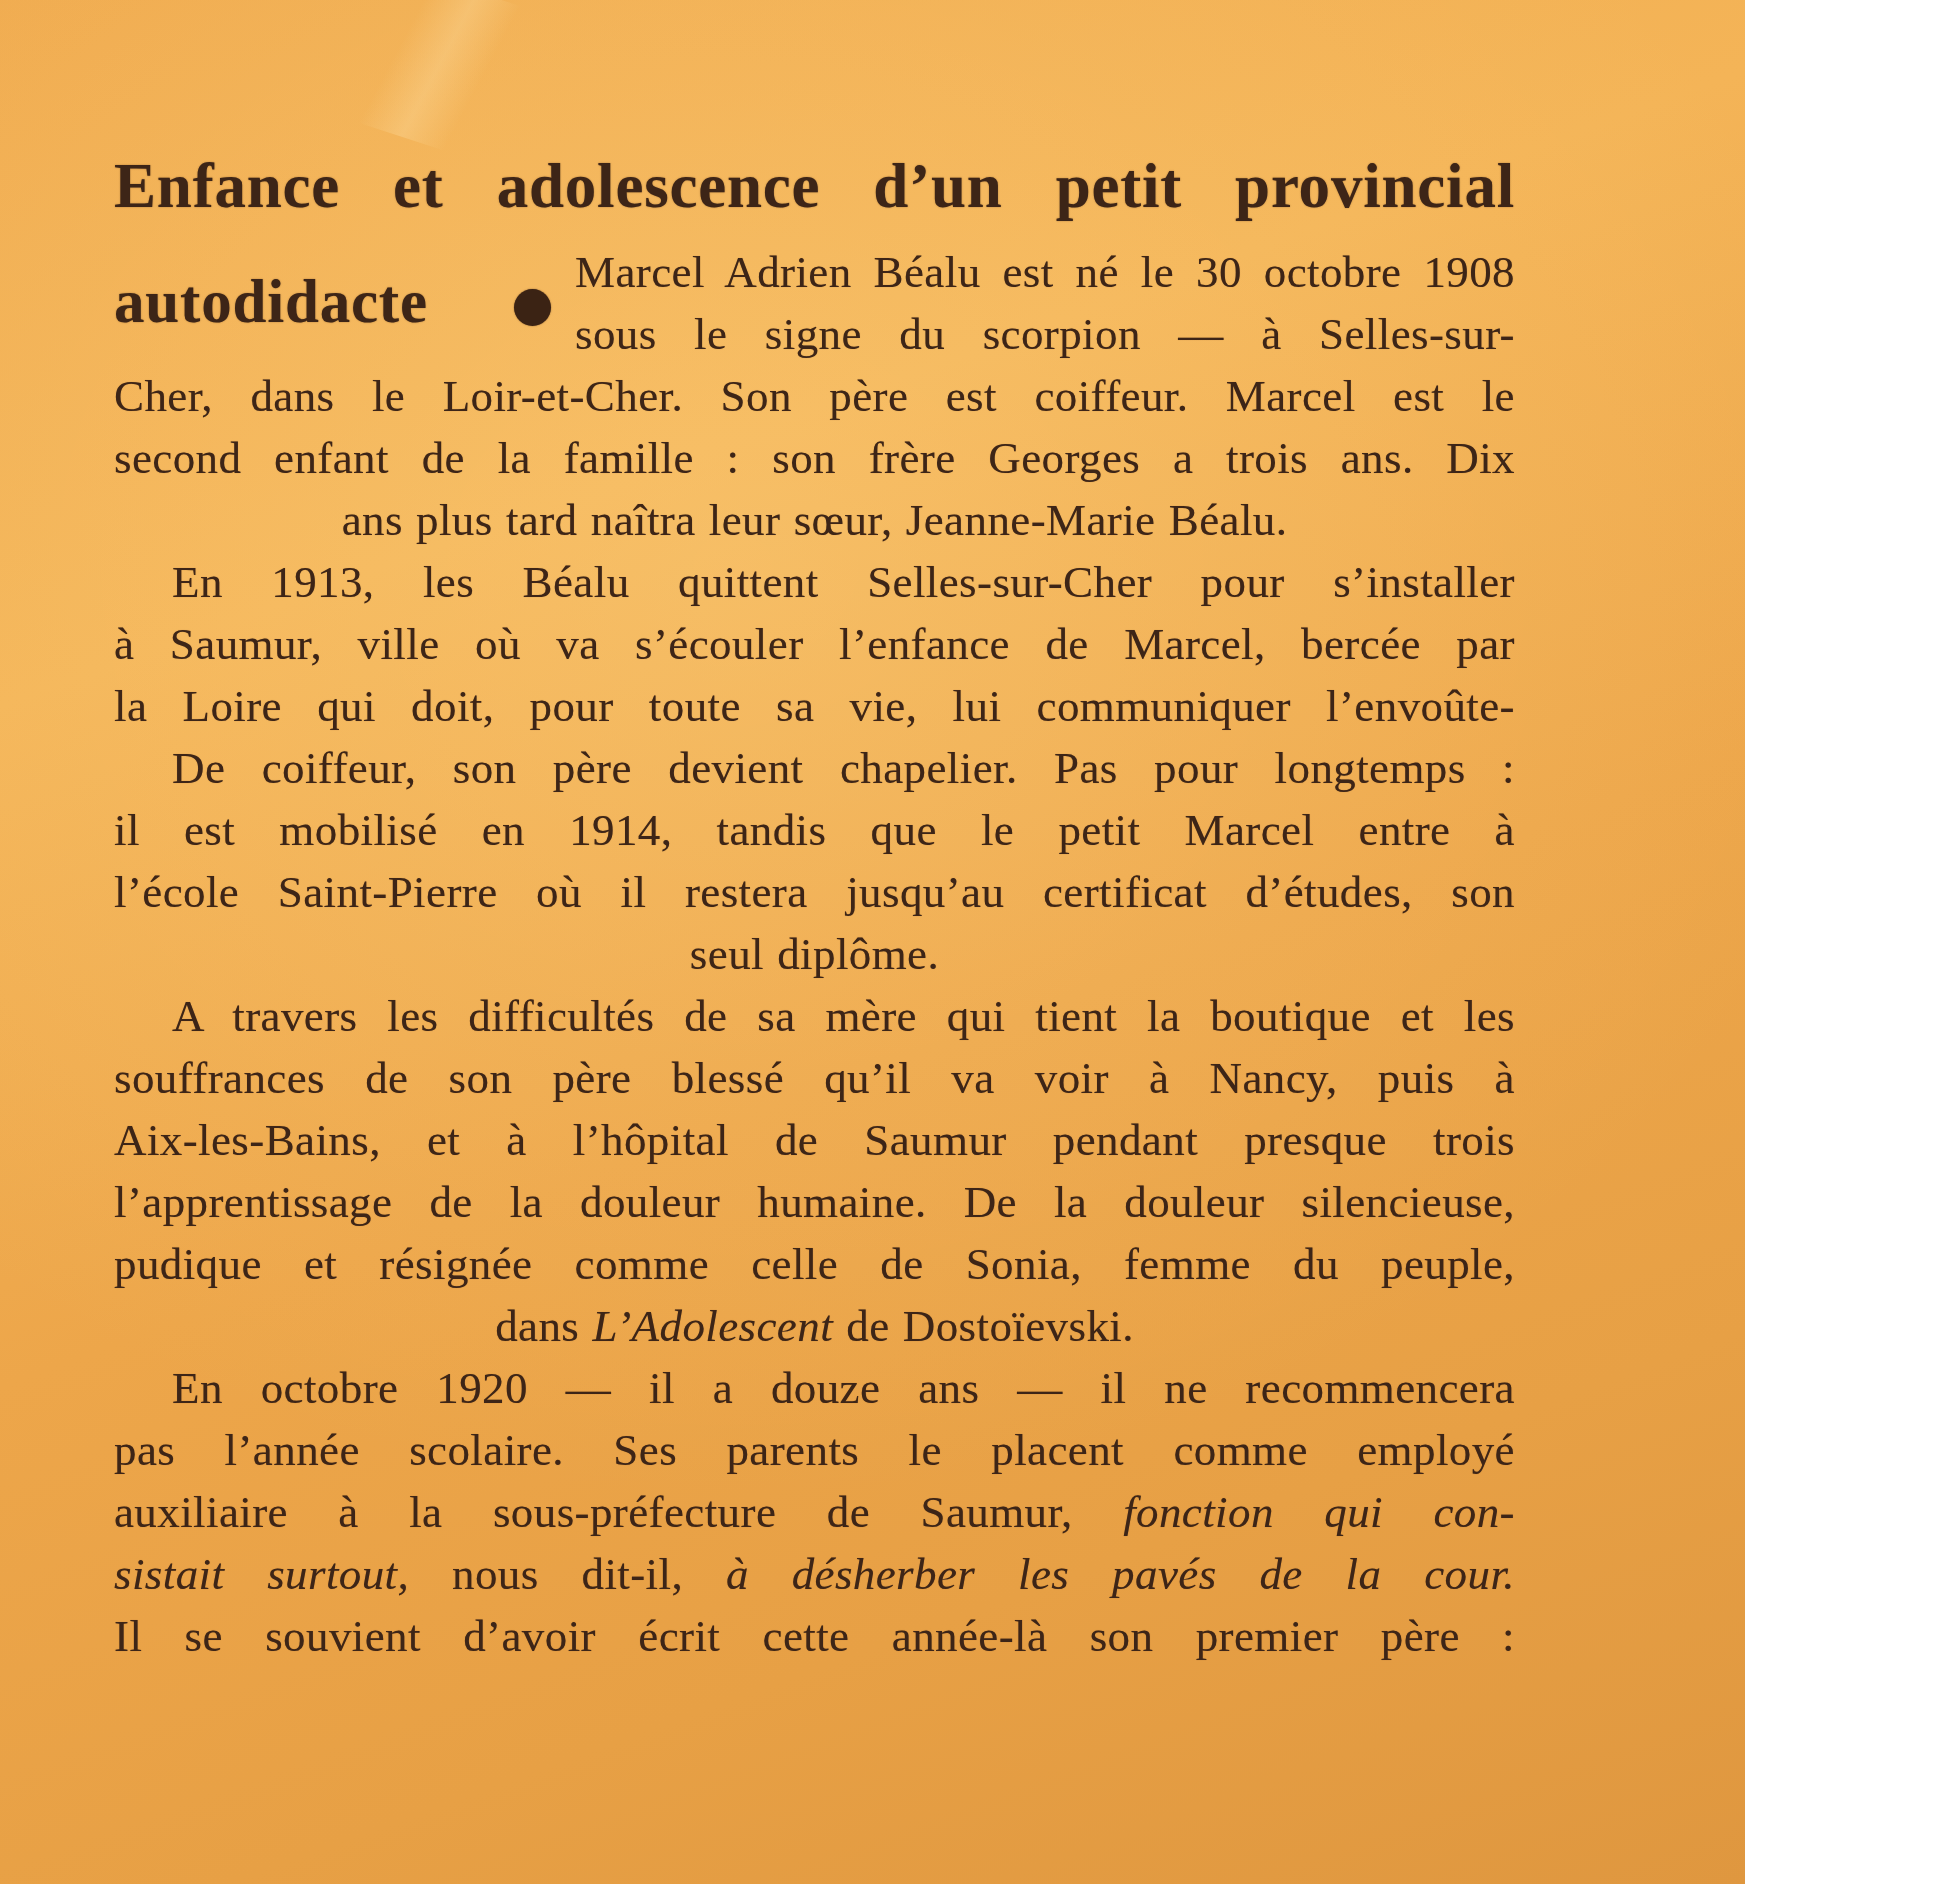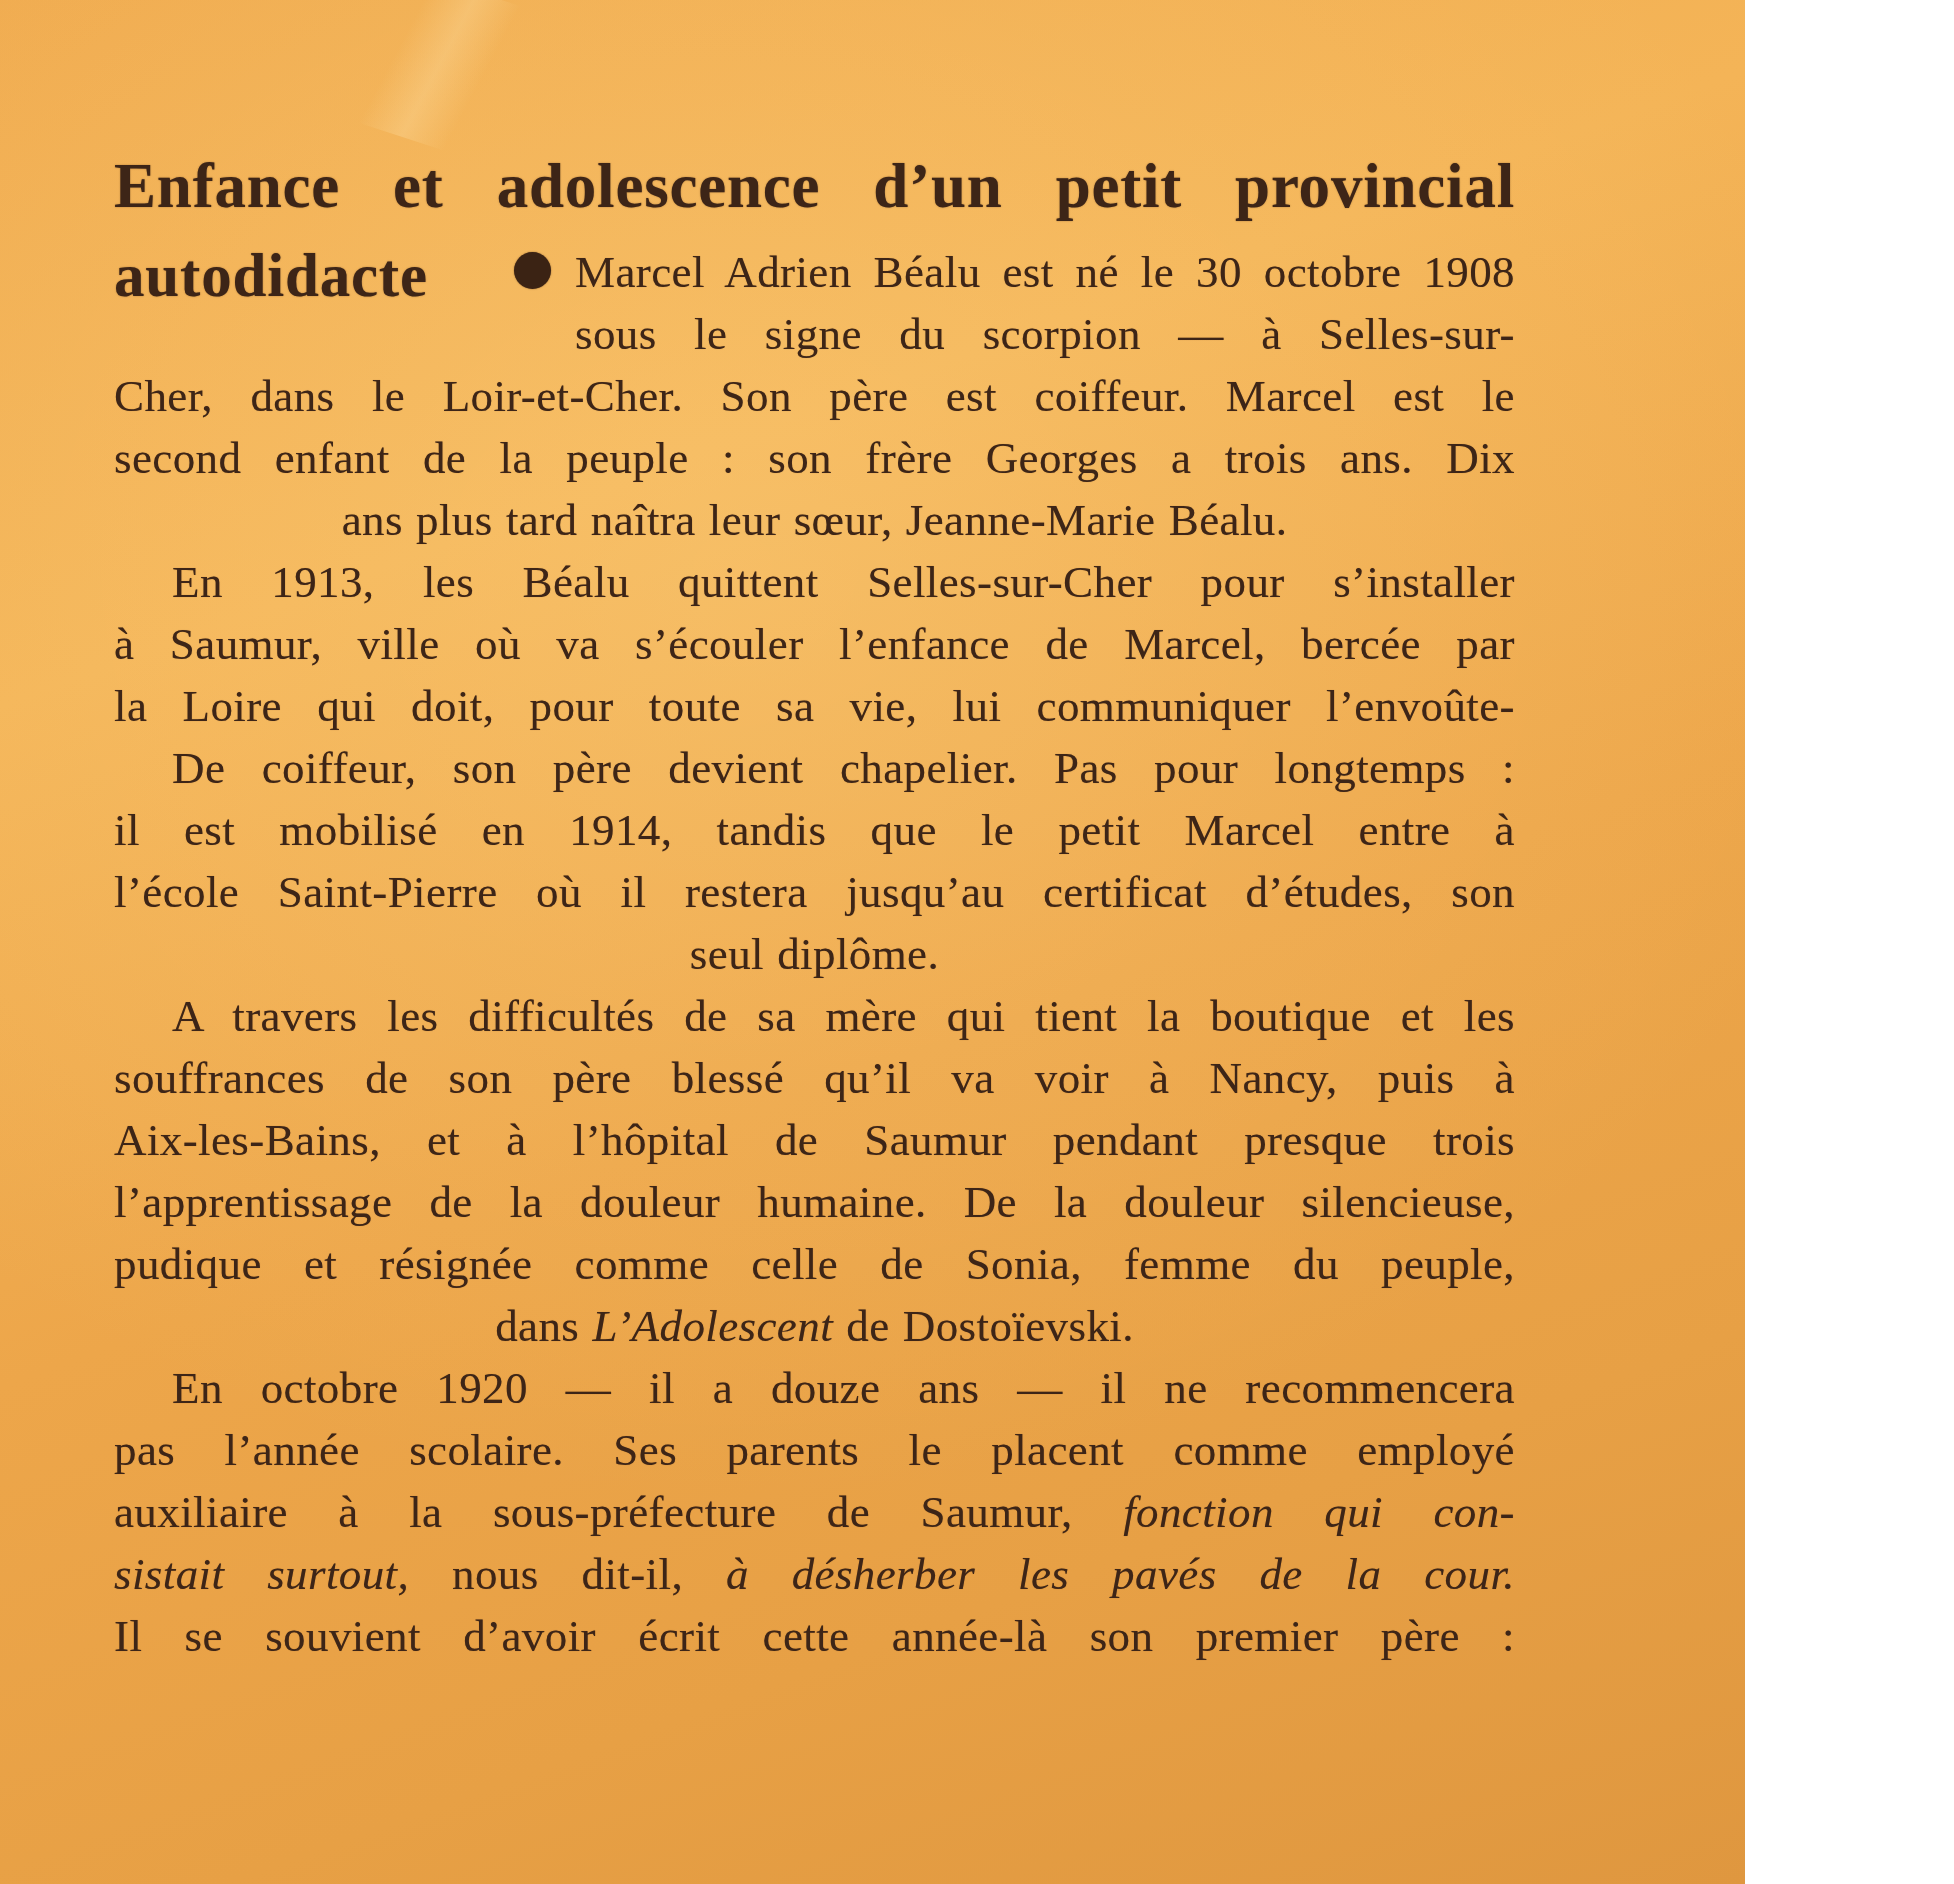--- a/index.html
+++ b/index.html
@@ -37,20 +37,21 @@
     text-shadow: 0 0 1.6px rgba(62,32,14,0.45);
   }
   .body-text {
     margin-top: 18px;
     text-shadow: 0 0 0.8px rgba(62,32,14,0.40);
   }
   .float-head {
     float: left;
     width: 461px; height: 121px;
     display: flex;
+    align-items: center;
     justify-content: space-between;
     box-sizing: border-box;
     padding-right: 24px;
     font-size: 61px;
     font-weight: bold;
     letter-spacing: 0.8px;
     text-shadow: 0 0 1.6px rgba(62,32,14,0.45);
   }
   .bullet {
     width: 37px; height: 37px;
@@ -80,21 +81,21 @@
 
   <div class="body-text">
     <div class="float-head">
       <span>autodidacte</span>
       <span class="bullet"></span>
     </div>
 
   <div class="line j"><span>Marcel Adrien Béalu est né le 30 octobre 1908</span></div>
       <div class="line j"><span>sous le signe du scorpion — à Selles-sur-</span></div>
       <div class="line j"><span>Cher, dans le Loir-et-Cher. Son père est coiffeur. Marcel est le</span></div>
-      <div class="line j"><span>second enfant de la peuple : son frère Georges a trois ans. Dix</span></div>
+      <div class="line j"><span>second enfant de la famille : son frère Georges a trois ans. Dix</span></div>
       <div class="line l"><span>ans plus tard naîtra leur sœur, Jeanne-Marie Béalu.</span></div>
       <div class="line j indent"><span>En 1913, les Béalu quittent Selles-sur-Cher pour s’installer</span></div>
       <div class="line j"><span>à Saumur, ville où va s’écouler l’enfance de Marcel, bercée par</span></div>
       <div class="line j"><span>la Loire qui doit, pour toute sa vie, lui communiquer l’envoûte-</span></div>
       <div class="line j indent"><span>De coiffeur, son père devient chapelier. Pas pour longtemps :</span></div>
       <div class="line j"><span>il est mobilisé en 1914, tandis que le petit Marcel entre à</span></div>
       <div class="line j"><span>l’école Saint-Pierre où il restera jusqu’au certificat d’études, son</span></div>
       <div class="line l"><span>seul diplôme.</span></div>
       <div class="line j indent"><span>A travers les difficultés de sa mère qui tient la boutique et les</span></div>
       <div class="line j"><span>souffrances de son père blessé qu’il va voir à Nancy, puis à</span></div>

